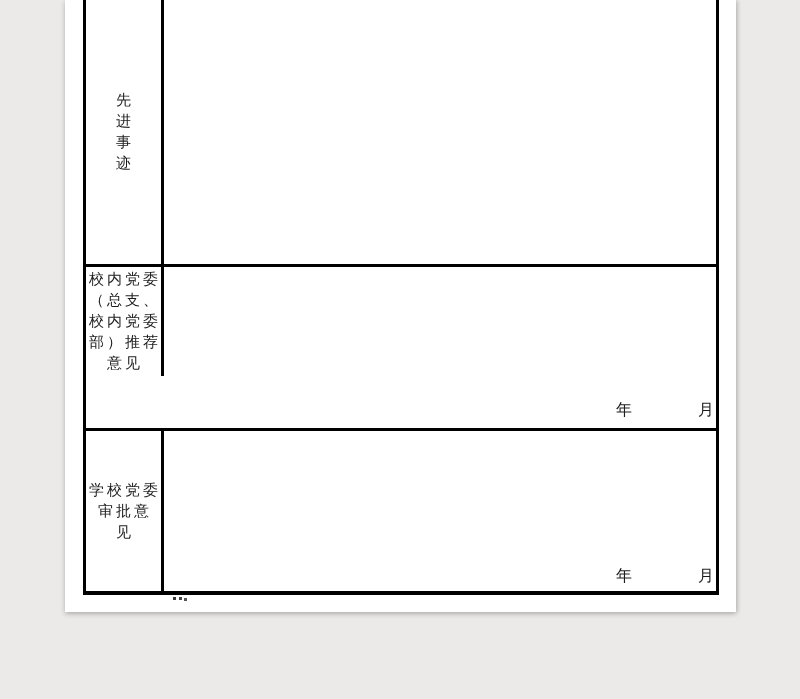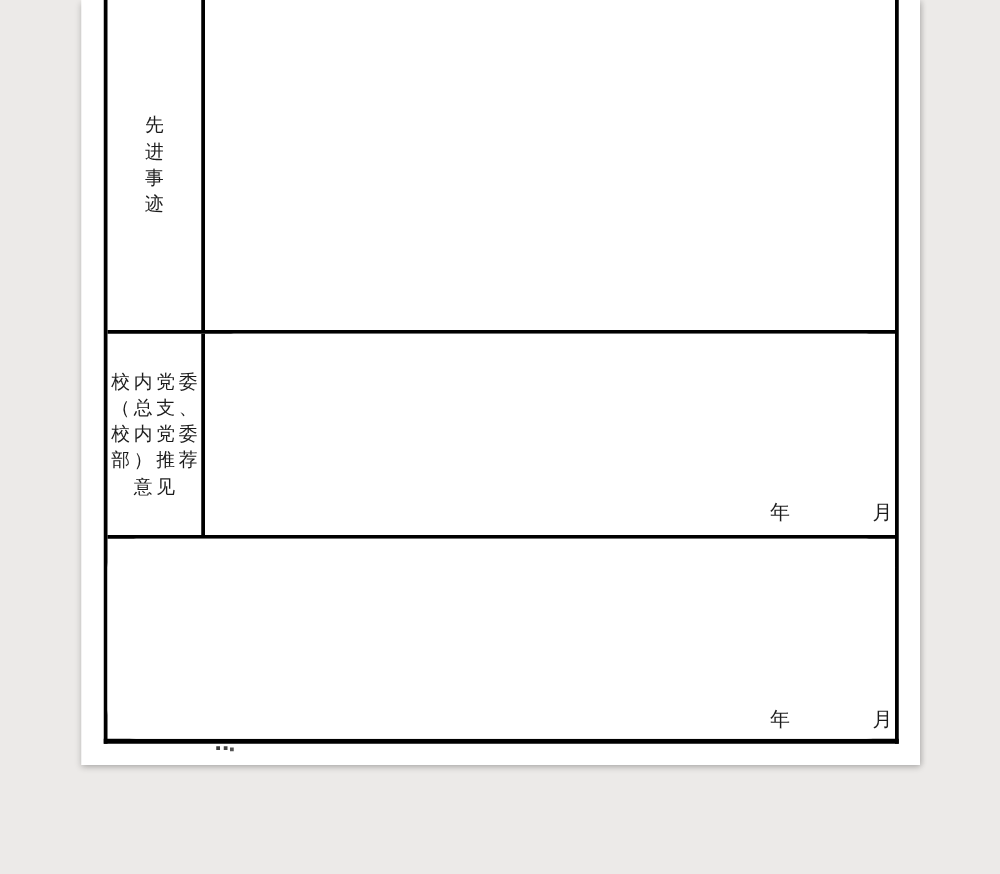--- a/index.html
+++ b/index.html
@@ -41,21 +41,21 @@
     background: #fff;
   }
   .trow {
     display: flex;
     align-items: stretch;
   }
   .trow + .trow {
     border-top: 3px solid #000;
   }
   .row-deeds   { height: 264px; }
-  .row-branch  { height: 161px; }
+  .row-branch  { height: 161px; flex-direction: column; }
   .row-school  { height: 160px; }
 
   .label-cell {
     width: 78px;
     flex: 0 0 78px;
     border-right: 3px solid #000;
     display: flex;
     flex-direction: column;
     align-items: center;
     justify-content: center;
@@ -129,20 +129,25 @@
           <span class="label-line">意见</span>
         </div>
         <div class="content-cell">
           <div class="date-line">
             <span>年</span><span class="date-gap"></span><span>月</span>
           </div>
         </div>
       </div>
 
       <div class="trow row-school">
+        <div class="label-cell">
+          <span class="label-line">学校党委</span>
+          <span class="label-line">审批意</span>
+          <span class="label-line">见</span>
+        </div>
         <div class="content-cell">
           <div class="date-line">
             <span>年</span><span class="date-gap"></span><span>月</span>
           </div>
         </div>
       </div>
 
     </div>
     <div class="clipped-fragment"></div>
   </div>

